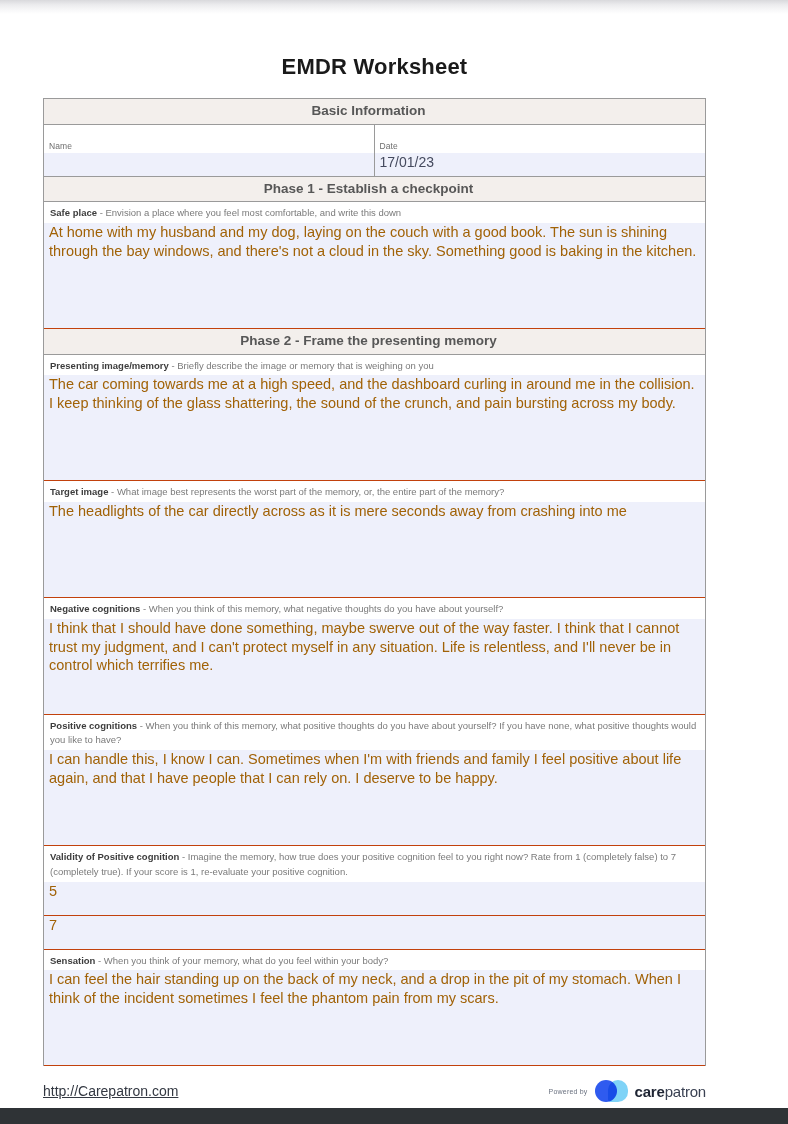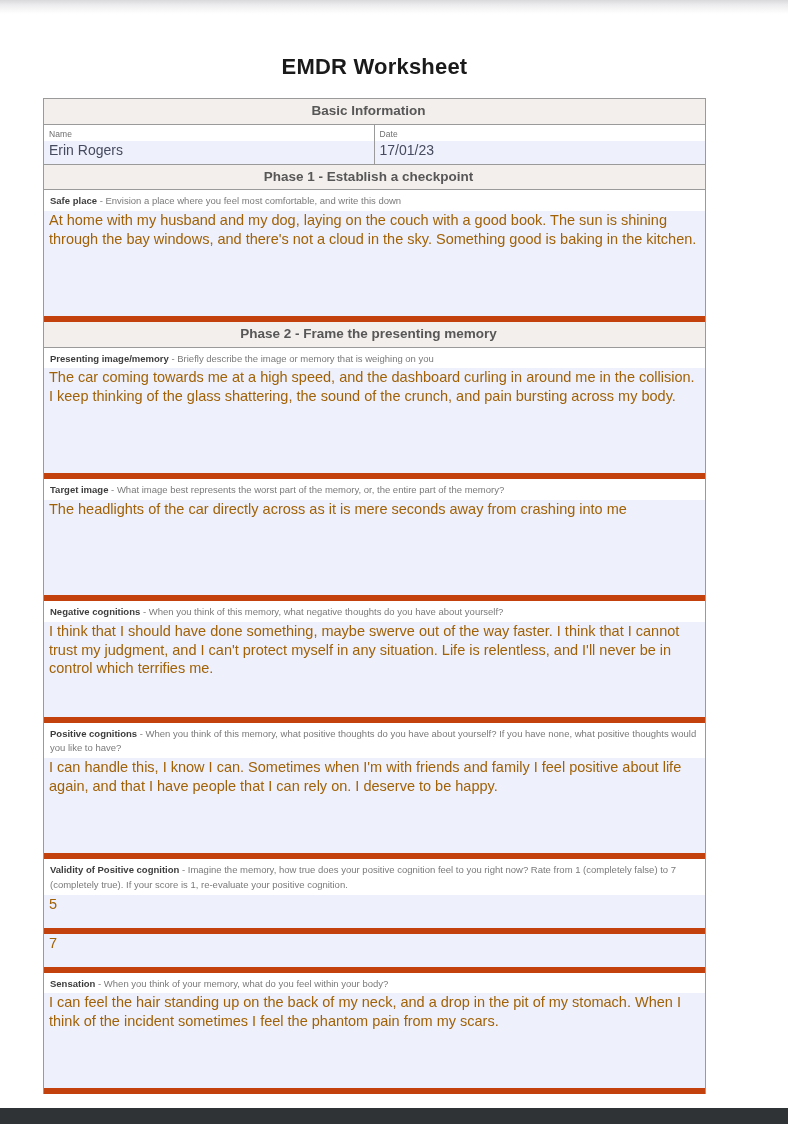--- a/index.html
+++ b/index.html
@@ -70,33 +70,33 @@
     box-sizing: border-box;
     background: #eef0fb;
     flex: 1 1 50%;
     min-width: 0;
   }
   .cell.left { border-right: 1px solid #9a9a9a; }
   .cell-label {
     font-size: 8.5px;
     color: #6e6e6e;
     background: #ffffff;
-    padding: 5px 0 2px 5px;
+    padding: 17px 0 2px 5px;
     line-height: 1.1;
     letter-spacing: .1px;
   }
   .cell-value {
     font-size: 14px;
     color: #454a5e;
     padding: 0 0 4px 5px;
     line-height: 1.35;
     min-height: 19px;
   }
   .field {
-    border-bottom: 6px solid #c2410c;
+    border-bottom: 1px solid #c2410c;
     background: #eef0fb;
   }
   .field-prompt {
     background: #ffffff;
     padding: 4px 6px 2px 6px;
     font-size: 9.5px;
     color: #7a7a7a;
     line-height: 1.55;
   }
   .field-prompt b {
@@ -176,21 +176,20 @@
 
   <div class="doc-title">EMDR Worksheet</div>
 
   <div class="sheet">
 
     <div class="section-header">Basic Information</div>
 
     <div class="row-2col">
       <div class="cell left">
         <div class="cell-label">Name</div>
-        <div class="cell-value">Erin Rogers</div>
       </div>
       <div class="cell">
         <div class="cell-label">Date</div>
         <div class="cell-value">17/01/23</div>
       </div>
     </div>
 
     <div class="section-header">Phase 1 - Establish a checkpoint</div>
 
     <div class="field">

